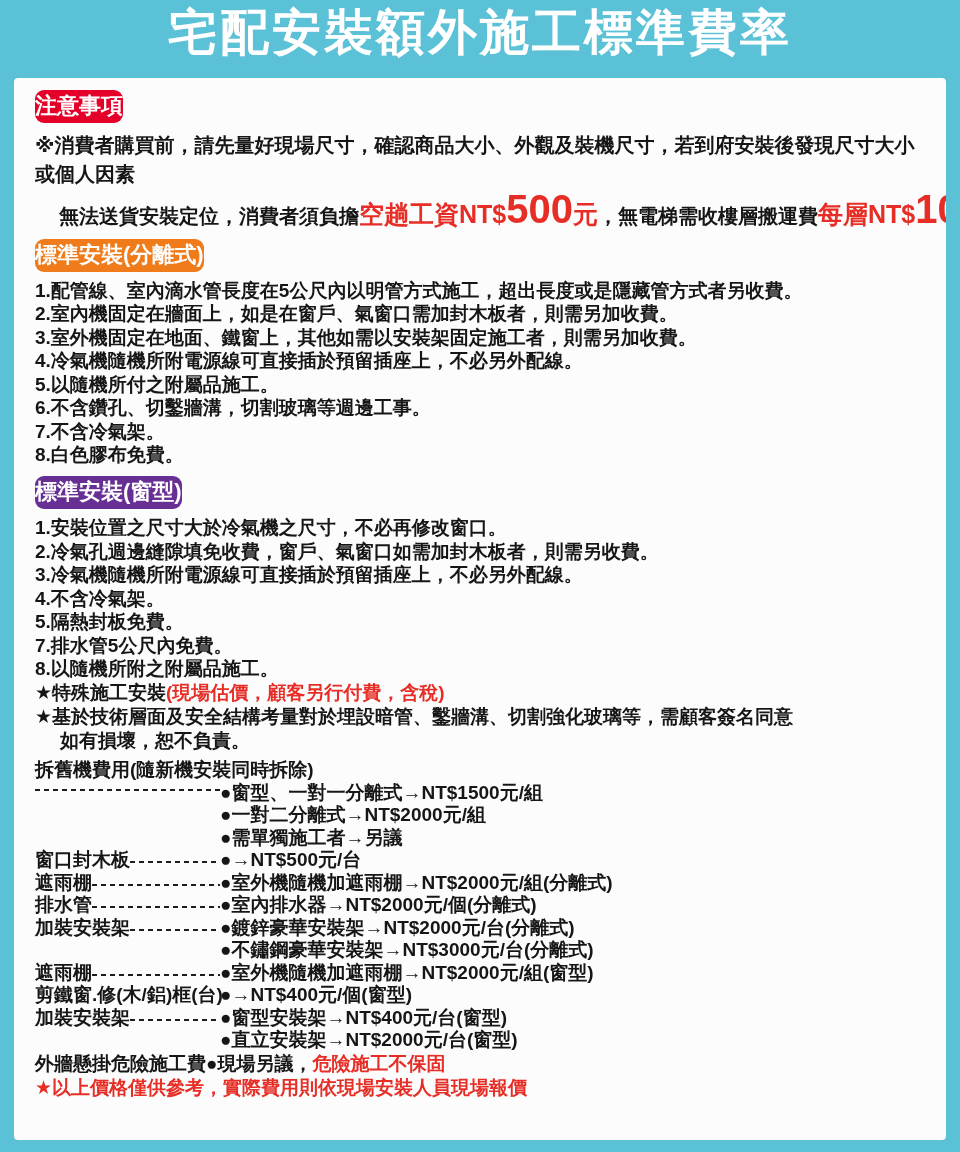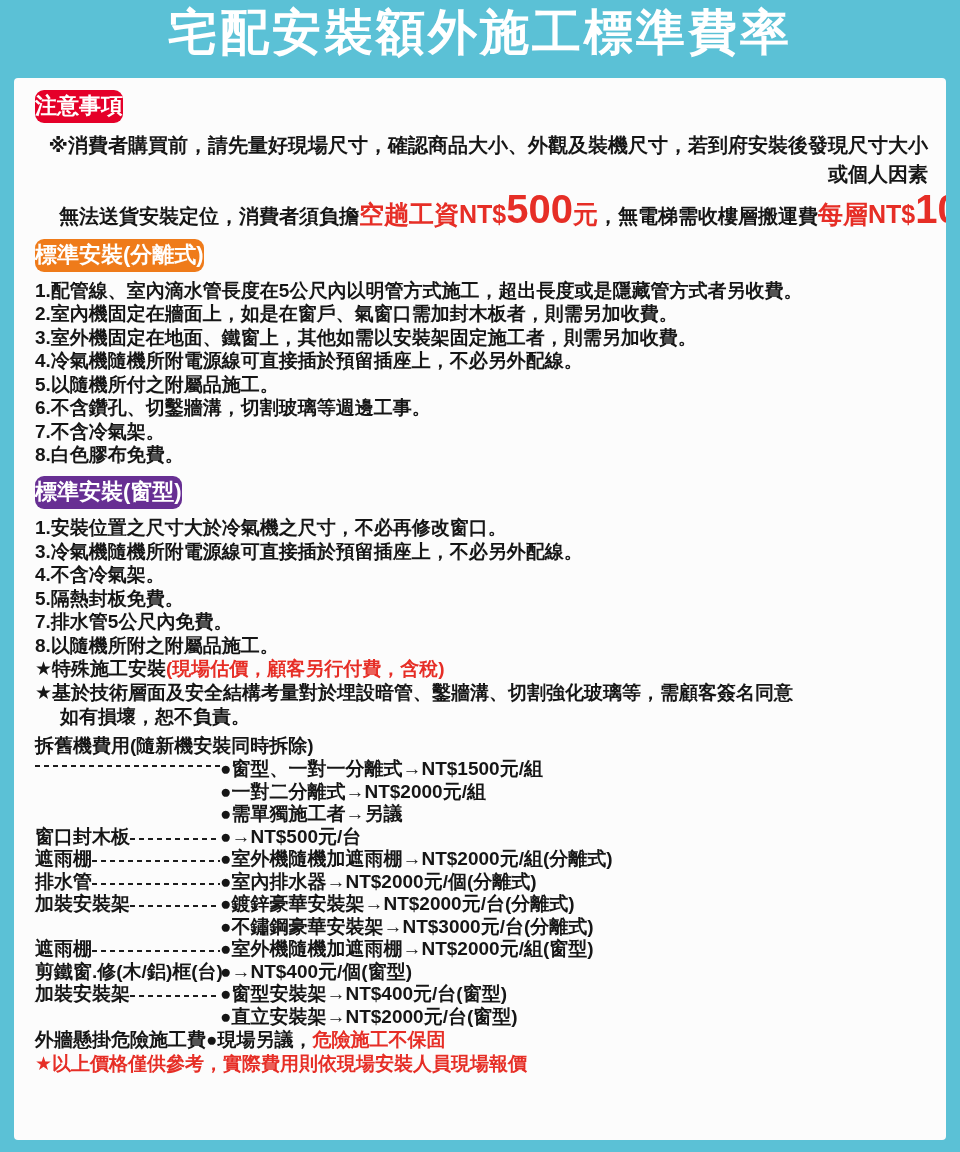--- a/index.html
+++ b/index.html
@@ -26,21 +26,21 @@
     padding:12px 18px 8px 21px;box-sizing:border-box;overflow:hidden;
   }
   .badge{
     display:inline-block;color:#fff;font-size:22px;font-weight:700;
     padding:3px 0 5px;border-radius:9px;line-height:1.15;
   }
   .badge-red{background:var(--red);}
   .badge-orange{background:var(--orange);}
   .badge-purple{background:var(--purple);}
   .sec-badge{margin:6px 0 7px;}
-  .notice-para{font-size:20px;font-weight:700;line-height:1.45;margin:8px 0 2px;text-align:right;}
+  .notice-para{font-size:20px;font-weight:700;line-height:1.45;margin:8px 0 2px;}
   .notice-line2{padding-left:24px;white-space:nowrap;}
   .notice-line2 > span{vertical-align:baseline;}
   .fee-hl{color:var(--textred);font-size:25px;}
   .fee-hl-num{color:var(--textred);font-size:40px;line-height:1;}
   .item-list div{font-size:19px;font-weight:700;line-height:23.5px;}
   .star-line{font-size:19px;font-weight:700;line-height:24px;}
   .star-indent{padding-left:25px;}
   .red-text{color:var(--textred);}
   .fees{margin-top:5px;}
   .fees-header{font-size:19px;font-weight:700;line-height:24px;}
@@ -96,20 +96,21 @@
     </div>
 
   <div class="sec-badge" style="margin-top:9px;">
     <span class="badge badge-purple">標準安裝(窗型)</span>
   </div>
 
   <div class="item-list">
 
       <div>1.安裝位置之尺寸大於冷氣機之尺寸，不必再修改窗口。</div>
 
+      <div>2.冷氣孔週邊縫隙填免收費，窗戶、氣窗口如需加封木板者，則需另收費。</div>
 
       <div>3.冷氣機隨機所附電源線可直接插於預留插座上，不必另外配線。</div>
 
       <div>4.不含冷氣架。</div>
 
       <div>5.隔熱封板免費。</div>
 
 
       <div>7.排水管5公尺內免費。</div>
 

